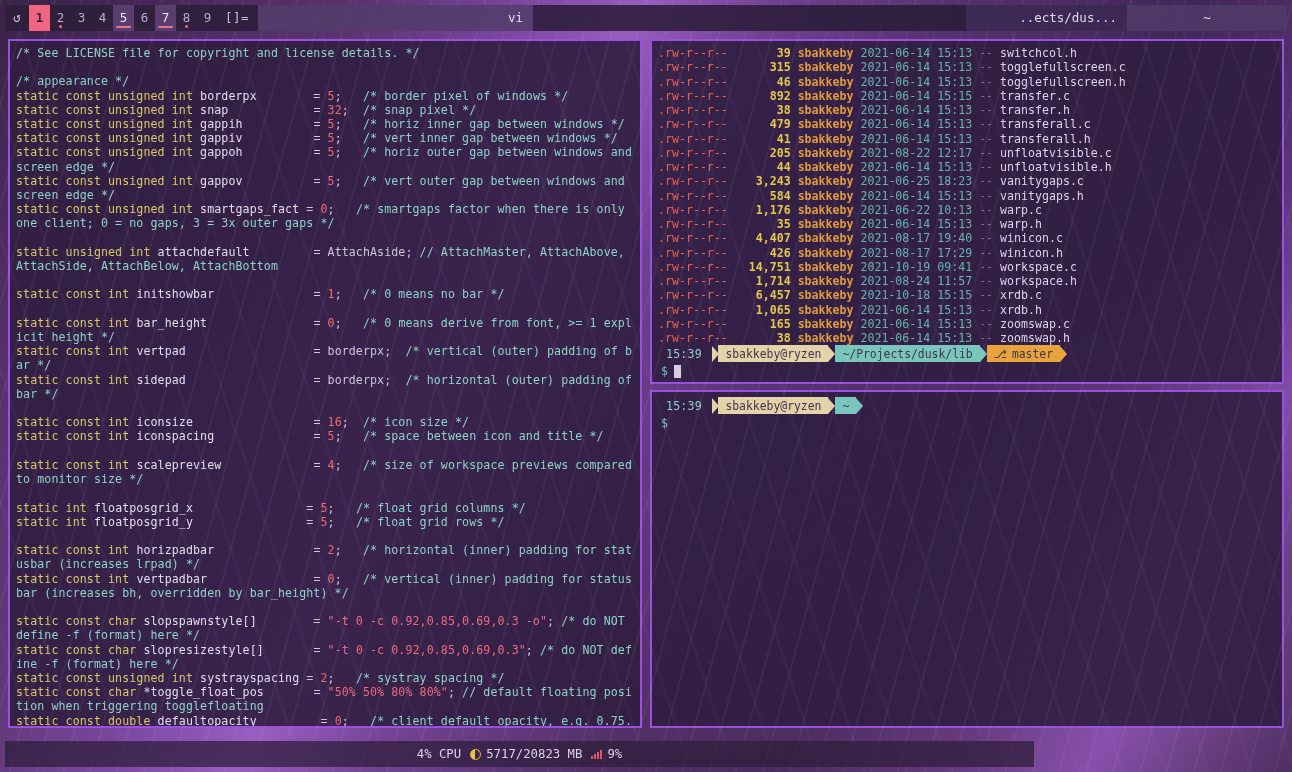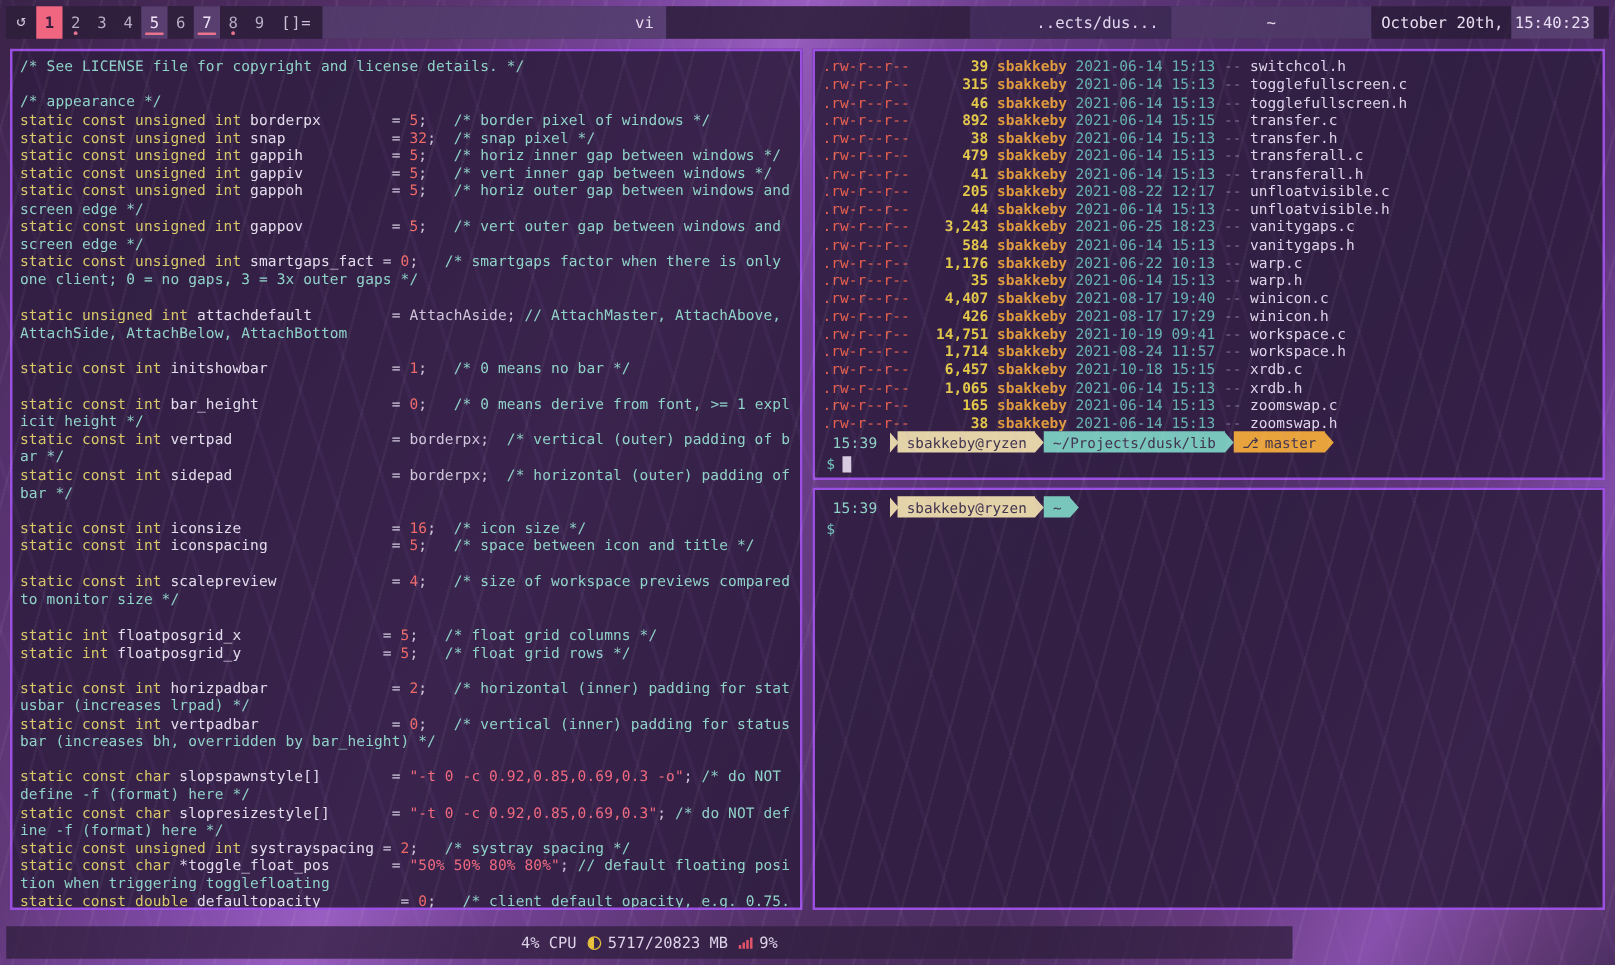--- a/index.html
+++ b/index.html
@@ -246,24 +246,20 @@
       </div>
     </div>
 
     <div class="ltsymbol">[]=</div>
 
     <div class="wintitle t1">vi</div>
     <div class="spacer"></div>
     <div class="wintitle t2">..ects/dus...</div>
     <div class="wintitle t3">~</div>
 
-    <div class="clock">
-      <span>October 20th,</span>
-      <span class="time">15:40:23</span>
-    </div>
   </div>
 
   <div class="win" id="win-editor">
     <div class="win-inner">
       <pre class="code" id="code-area"><span class="cmt">/* See LICENSE file for copyright and license details. */</span>
 
 <span class="cmt">/* appearance */</span>
 <span class="kw">static const unsigned int </span><span class="id">borderpx</span><span class="op">        = </span><span class="num">5</span><span class="op">;   </span><span class="cmt">/* border pixel of windows */</span>
 <span class="kw">static const unsigned int </span><span class="id">snap</span><span class="op">            = </span><span class="num">32</span><span class="op">;  </span><span class="cmt">/* snap pixel */</span>
 <span class="kw">static const unsigned int </span><span class="id">gappih</span><span class="op">          = </span><span class="num">5</span><span class="op">;   </span><span class="cmt">/* horiz inner gap between windows */</span>

